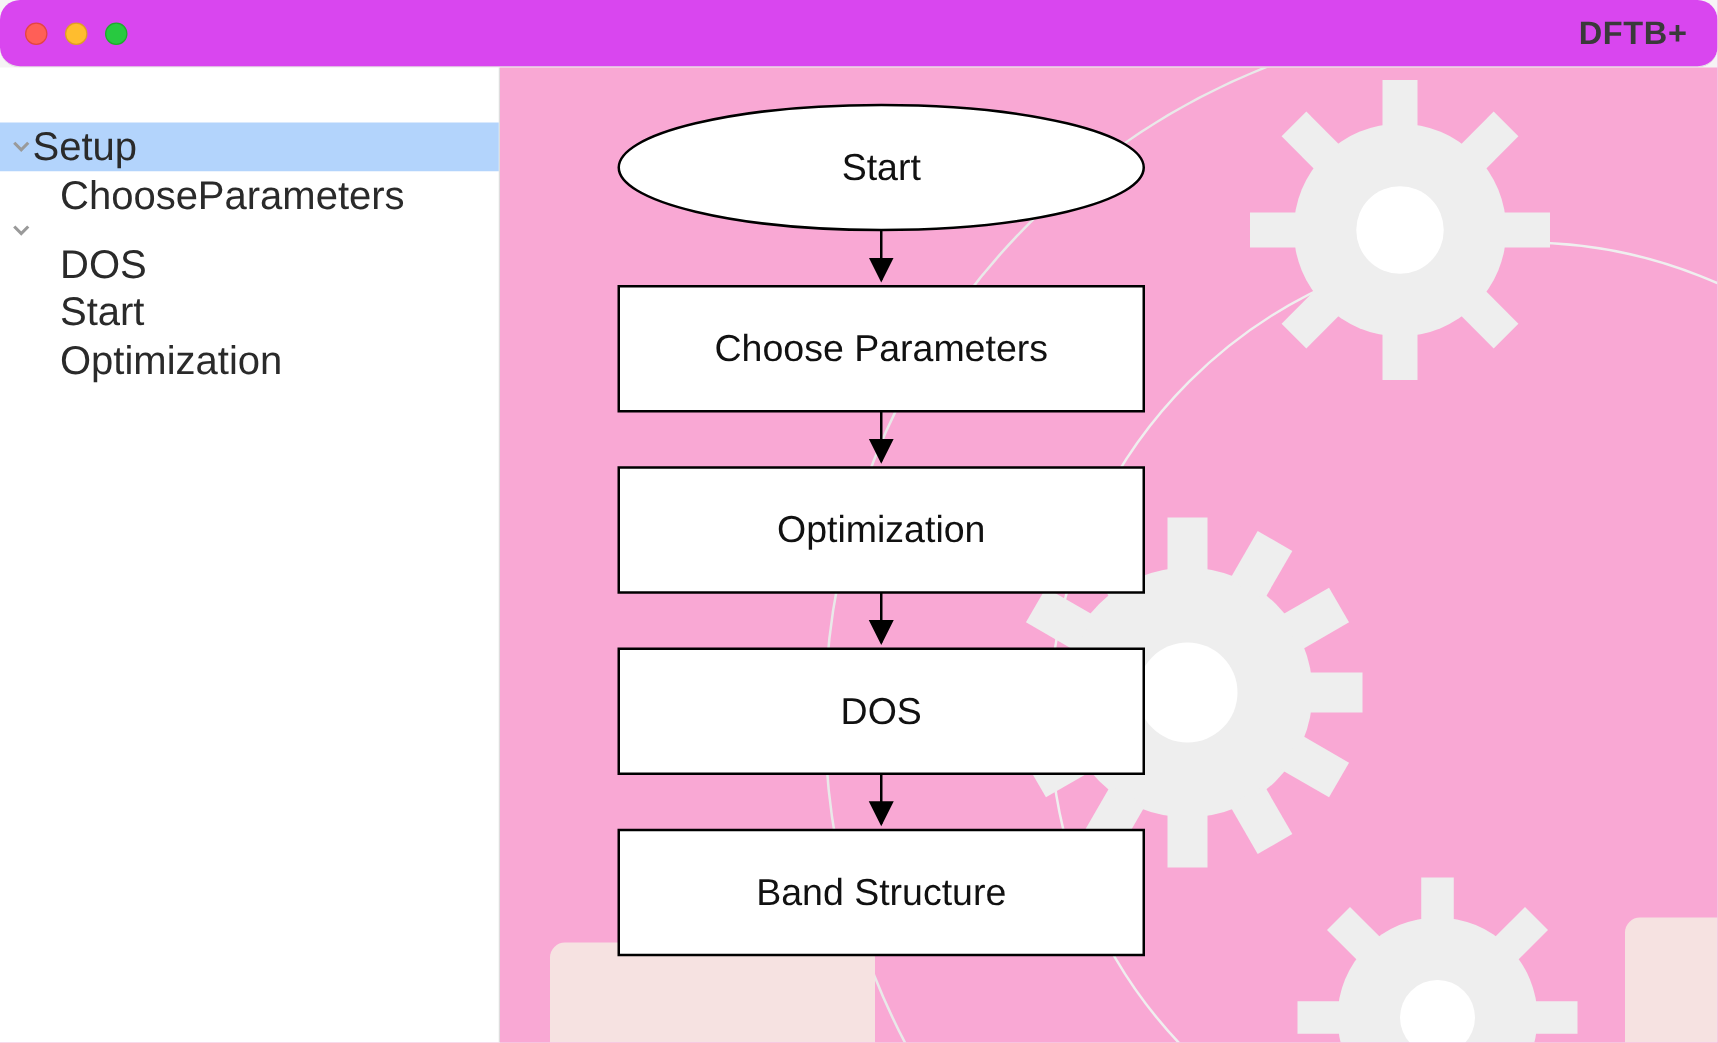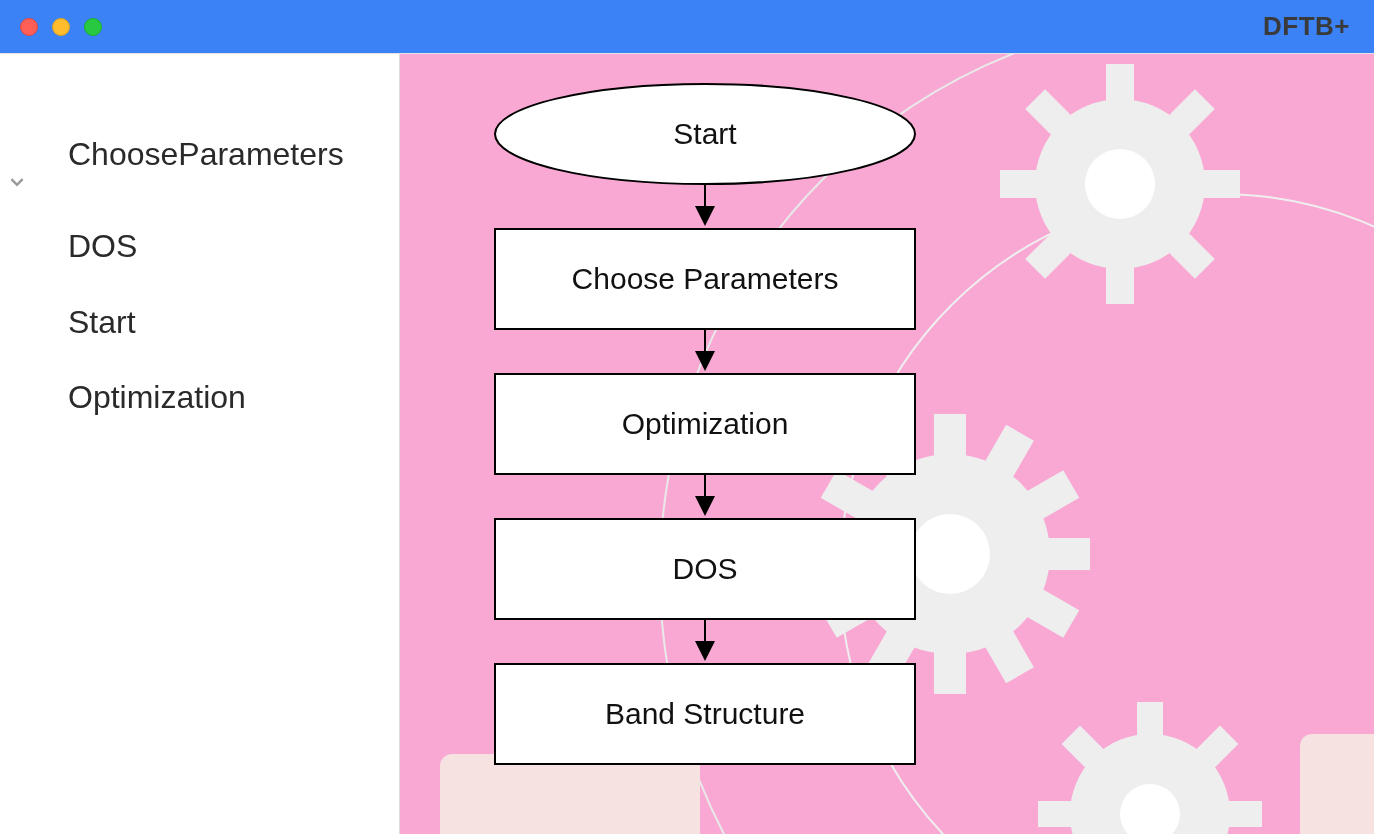--- a/index.html
+++ b/index.html
@@ -11,26 +11,27 @@
     body {
       font-family: -apple-system, BlinkMacSystemFont, "Helvetica Neue", Arial, sans-serif;
       background: #f6f3f5;
       width: 1374px;
       height: 834px;
       overflow: hidden;
     }
 
     .titlebar {
       height: 54px;
-      background: #3b82f6;
+      background: #d946ef;
       border-bottom: 1px solid #e5e0e3;
       display: flex;
       align-items: center;
       padding: 0 20px;
       position: relative;
+      border-radius: 16px;
     }
 
     .traffic-lights {
       display: flex;
       gap: 14px;
       align-items: center;
     }
 
     .traffic-light {
       width: 18px;
@@ -81,22 +82,21 @@
     .tree-item .chevron {
       width: 18px;
       color: #9a9a9a;
       display: inline-flex;
       align-items: center;
       justify-content: center;
       font-size: 16px;
     }
 
     .tree-item.child {
-      padding-left: 68px;
-      margin-top: 37px;
+      padding-left: 48px;
     }
 
     .main {
       flex: 1;
       background: #f9a8d4;
       position: relative;
       overflow: hidden;
     }
 
     .bg-art {
@@ -128,20 +128,28 @@
     <div class="traffic-light yellow"></div>
     <div class="traffic-light green"></div>
   </div>
   <div class="window-title">DFTB+</div>
 </div>
 
 <div class="content">
 
   <div class="sidebar">
 
+    <div class="tree-item selected">
+      <span class="chevron">
+        <svg width="14" height="14" viewBox="0 0 10 10">
+            <path d="M1 3 L5 7 L9 3" fill="none" stroke="#9a9a9a" stroke-width="1.8"></path>
+          </svg>
+      </span>
+      <span>Setup</span>
+    </div>
 
     <div class="tree-item child">
       <span>ChooseParameters</span>
     </div>
 
     <div class="tree-item">
       <span class="chevron">
         <svg width="14" height="14" viewBox="0 0 10 10">
             <path d="M1 3 L5 7 L9 3" fill="none" stroke="#9a9a9a" stroke-width="1.8"></path>
           </svg>

